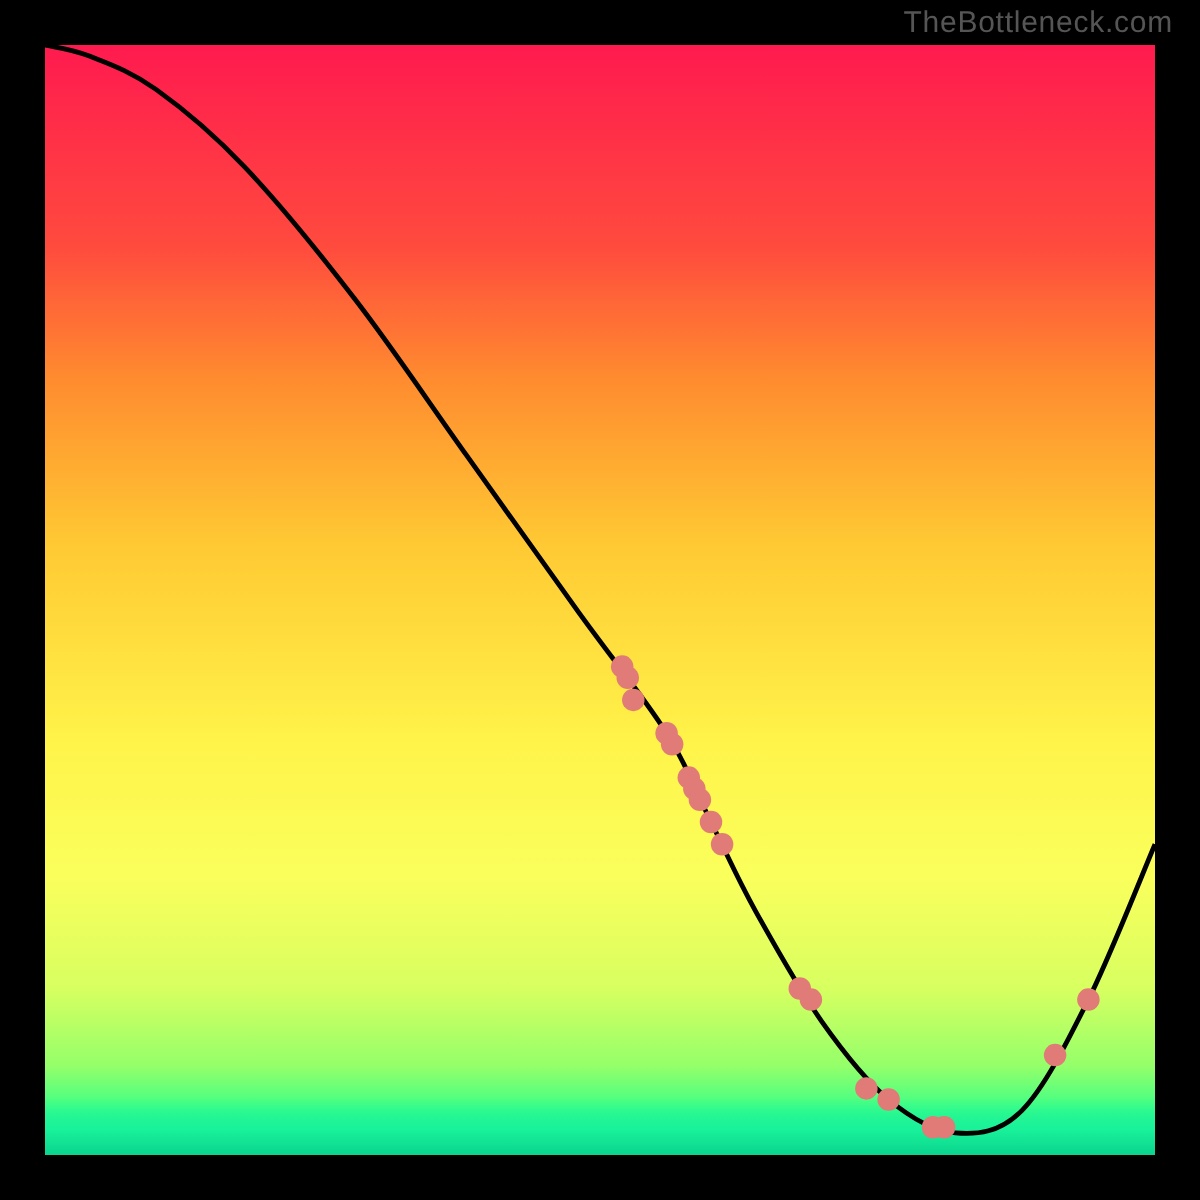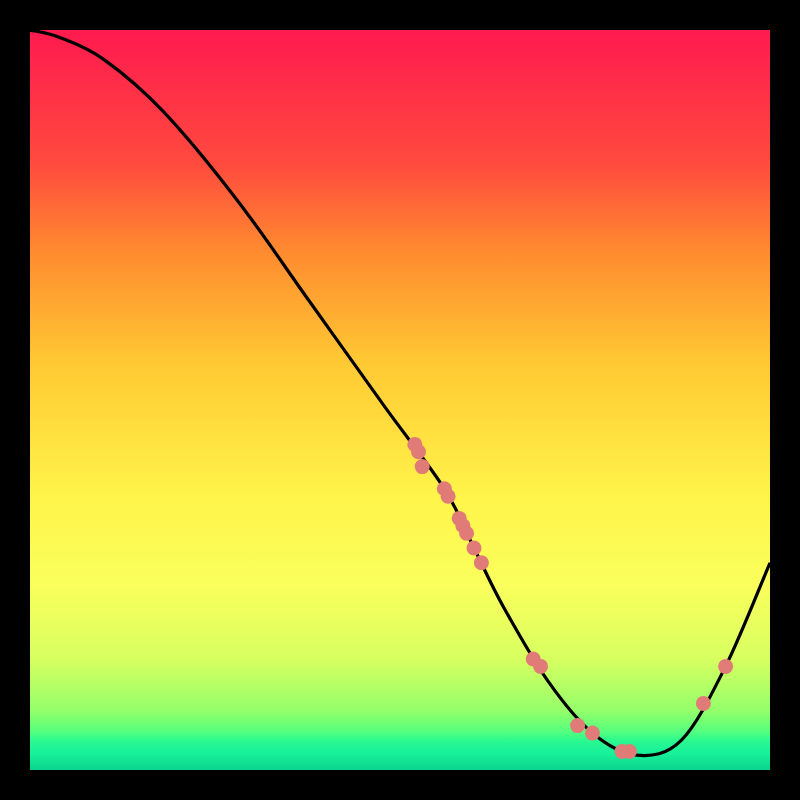--- a/index.html
+++ b/index.html
@@ -64,20 +64,21 @@
     height: 740px;
   }
   .dot {
     fill: #e07b77;
   }
 </style>
 </head>
 <body>
 
 <div class="outer">
+  <div class="watermark">TheBottleneck.com</div>
 
   <div class="plot">
     <div class="green-band"></div>
     <svg class="curve" viewBox="0 0 740 740" preserveAspectRatio="none">
       <path id="curve-path" fill="none" stroke="#000" stroke-width="3.2" d="M 0,0 C 4.933333333333334,1.2333333333333296 17.266666666666666,2.46666666666664 29.6,7.399999999999977 C 41.93333333333334,12.333333333333314 56.733333333333334,17.266666666666687 74,29.600000000000023 C 91.26666666666667,41.93333333333336 110.99999999999999,57.966666666666654 133.2,81.39999999999998 C 155.39999999999998,104.8333333333333 182.53333333333336,138.13333333333327 207.20000000000002,170.19999999999993 C 231.86666666666667,202.2666666666666 256.5333333333333,239.26666666666665 281.2,273.8 C 305.8666666666667,308.33333333333337 333,346.5666666666667 355.2,377.40000000000003 C 377.4,408.23333333333335 399.6,435.3666666666667 414.40000000000003,458.8 C 429.20000000000005,482.23333333333335 434.1333333333333,498.26666666666665 444,518 C 453.8666666666667,537.7333333333333 461.2666666666667,555 473.6,577.2 C 485.93333333333334,599.4000000000001 503.2,630.2333333333333 518,651.2 C 532.8,672.1666666666667 547.6,690.6666666666666 562.4,703 C 577.1999999999999,715.3333333333334 592,723.9666666666667 606.8,725.2 C 621.5999999999999,726.4333333333334 636.4000000000001,725.2 651.2,710.4 C 666,695.5999999999999 680.8,666 695.5999999999999,636.4 C 710.3999999999999,606.8 732.6,550.0666666666666 740,532.8"></path>
       <g id="dots">
           <circle cx="384.8" cy="414.4" r="7.5" class="dot"></circle>
           <circle cx="388.5" cy="421.8" r="7.5" class="dot"></circle>
           <circle cx="392.20000000000005" cy="436.6" r="7.5" class="dot"></circle>
           <circle cx="414.40000000000003" cy="458.8" r="7.5" class="dot"></circle>

